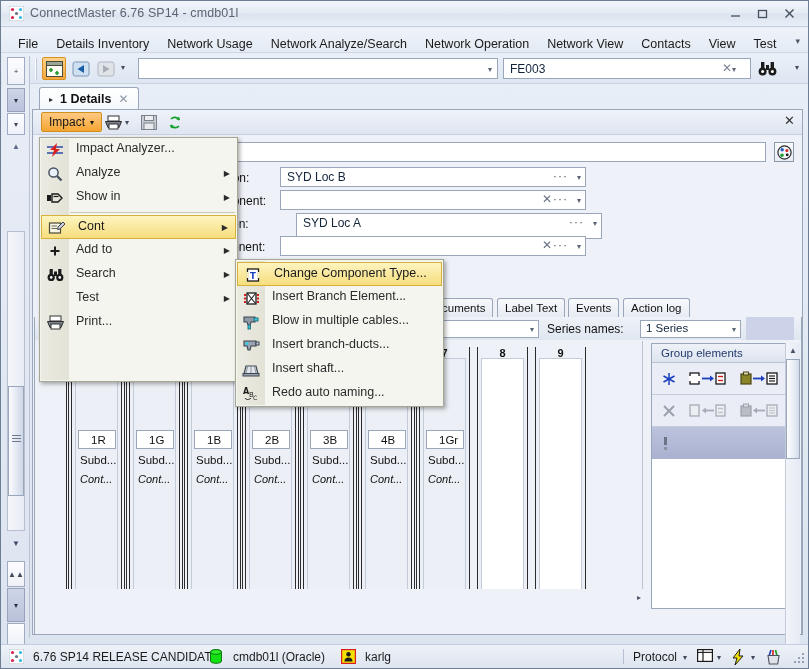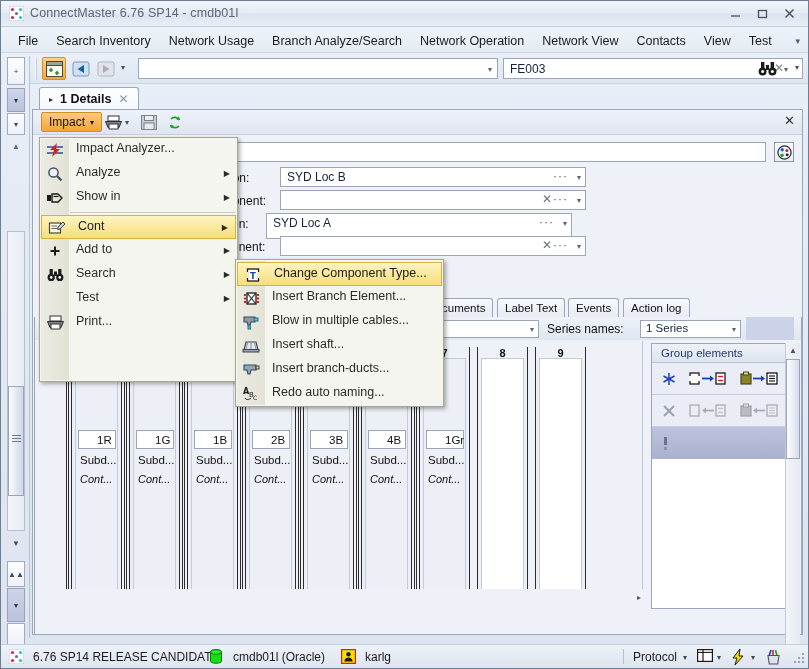--- a/index.html
+++ b/index.html
@@ -23,21 +23,21 @@
     letter-spacing:.1px;white-space:nowrap;}
   .wbtns{position:absolute;right:6px;top:3px;display:flex;gap:2px;}
   .wbtn{width:25px;height:18px;display:flex;align-items:center;justify-content:center;
     color:#4a5463;font-size:12px;cursor:default;}
   .wbtn svg{display:block;}
 
   
   .menubar{position:absolute;left:0;top:27px;width:807px;height:25px;
     background:linear-gradient(180deg,#eef3f9 0%,#e4ebf4 100%);
     border-bottom:1px solid #cfd8e4;box-sizing:border-box;}
-  .menus{position:absolute;left:8px;top:0;display:flex;height:25px;align-items:center;}
+  .menus{position:absolute;left:8px;top:0;display:flex;height:31px;align-items:center;}
   .mitem{padding:3px 9px;font-size:12.5px;color:#1b1b1b;white-space:nowrap;cursor:default;}
   .menu-overflow{position:absolute;right:8px;top:8px;font-size:9px;color:#50596a;}
 
   
   .toolrow{position:absolute;left:0;top:53px;width:807px;height:30px;
     background:linear-gradient(180deg,#eaf0f8 0%,#dde6f1 100%);
     border-bottom:1px solid #c9d3e1;box-sizing:border-box;}
   .tb-grip{position:absolute;left:34px;top:4px;width:5px;height:22px;
     background:linear-gradient(90deg,#fff 0,#fff 1px,#b8c2d2 1px,#b8c2d2 2px,transparent 2px);
     opacity:.8;}
@@ -141,21 +141,21 @@
     border:1px solid #2b2b2b;background:#eceff5;box-sizing:border-box;}
   .cell .inner{position:absolute;left:3px;top:10px;right:3px;bottom:5px;
     border:1px solid #c4cbd8;background:#eceff5;box-sizing:border-box;}
   .cell.blank .inner{background:#ffffff;}
   .cellnum{position:absolute;top:-1px;left:0;width:100%;text-align:center;
     font-size:11px;font-weight:bold;color:#111;background:#eef1f7;}
   .rail{position:absolute;top:0;width:3px;height:250px;
     background:linear-gradient(90deg,#2b2b2b 0,#2b2b2b 1px,#eef1f7 1px,#eef1f7 2px,#2b2b2b 2px);}
   .tag{position:absolute;left:6px;top:82px;width:38px;height:19px;background:#fff;
     border:1px solid #9aa7ba;box-sizing:border-box;font-size:11.5px;color:#111;
-    display:flex;align-items:center;padding-left:18px;}
+    display:flex;align-items:center;padding-left:12px;}
   .sub1{position:absolute;left:8px;top:106px;font-size:11.5px;color:#111;}
   .sub2{position:absolute;left:8px;top:125px;font-size:11px;color:#111;font-style:italic;}
   .dg-scroll{position:absolute;left:27px;top:272px;width:581px;height:20px;
     background:#eef1f7;}
   .dg-arrow{position:absolute;right:2px;top:4px;font-size:8px;color:#4a5464;}
 
   
   .grpwrap{position:absolute;left:616px;top:26px;width:144px;height:266px;
     background:#fff;border:1px solid #9aa7bb;box-sizing:border-box;}
   .grphead{position:absolute;left:0;top:0;width:142px;height:19px;
@@ -243,23 +243,23 @@
             <line x1="1.5" y1="1.5" x2="9.5" y2="9.5" stroke="#46505f" stroke-width="1.5"></line>
             <line x1="9.5" y1="1.5" x2="1.5" y2="9.5" stroke="#46505f" stroke-width="1.5"></line>
           </svg>
       </div>
     </div>
   </div>
 
   <div class="menubar">
     <div class="menus">
       <div class="mitem">File</div>
-      <div class="mitem">Search Inventory</div>
+      <div class="mitem">Details Inventory</div>
       <div class="mitem">Network Usage</div>
-      <div class="mitem">Branch Analyze/Search</div>
+      <div class="mitem">Network Analyze/Search</div>
       <div class="mitem">Network Operation</div>
       <div class="mitem">Network View</div>
       <div class="mitem">Contacts</div>
       <div class="mitem">View</div>
       <div class="mitem">Test</div>
     </div>
     <div class="menu-overflow">▾</div>
   </div>
 
   <div class="toolrow">
@@ -282,21 +282,21 @@
       <svg width="18" height="16" viewBox="0 0 18 16">
         <rect x="1" y="1" width="16" height="14" rx="2" fill="#e0e3e8" stroke="#b0b6c0"></rect>
         <path d="M6 4 L12.5 8 L6 12 Z" fill="#a8aeb8"></path>
       </svg>
     </div>
     <div class="tb-split" style="left:120px;">▾</div>
     <div class="tb-combo" style="left:137px;width:360px;">
       <span class="val"></span>
       <span class="arw">▾</span>
     </div>
-    <div class="tb-combo" style="left:502px;width:300px;">
+    <div class="tb-combo" style="left:502px;width:248px;">
       <span class="val">FE003</span>
       <span class="clr">✕</span>
       <span class="arw" style="right:14px;">▾</span>
     </div>
     <div class="tb-bino">
       <svg width="19" height="16" viewBox="0 0 19 16">
         <circle cx="4.6" cy="10.5" r="4" fill="#1b1b1b"></circle>
         <circle cx="14.4" cy="10.5" r="4" fill="#1b1b1b"></circle>
         <rect x="3" y="1" width="3.4" height="7" fill="#1b1b1b"></rect>
         <rect x="12.6" y="1" width="3.4" height="7" fill="#1b1b1b"></rect>
@@ -397,21 +397,21 @@
         <span class="xc">✕</span>
         <span class="dots">···</span>
         <span class="dd">▾</span>
       </div>
 
       <div class="fld" style="left:8px;top:77px;width:134px;height:20px;">
         <span class="v"></span>
         <span class="dd">▾</span>
       </div>
       <span class="flab" style="left:152px;top:81px;">Z: Location:</span>
-      <div class="fld" style="left:232px;top:77px;width:306px;height:26px;">
+      <div class="fld" style="left:262px;top:77px;width:306px;height:26px;">
         <span class="v">SYD Loc A</span>
         <span class="dots">···</span>
         <span class="dd">▾</span>
       </div>
 
       <div class="fld" style="left:8px;top:100px;width:134px;height:20px;">
         <span class="v"></span>
         <span class="dd">▾</span>
       </div>
       <span class="flab" style="left:152px;top:104px;">Z: Component:</span>
@@ -766,40 +766,40 @@
           <path d="M2 3h11v5H9l-1 3H6l-1-3H2z" fill="#8e9aa8" stroke="#3d4552" stroke-width="1.1"></path>
           <rect x="12" y="4" width="4" height="3" fill="#2fd0e8" stroke="#2a6e7c"></rect>
           <rect x="6" y="11" width="2.4" height="4" fill="#2fd0e8" stroke="#2a6e7c"></rect>
         </svg>
       </span>
       <span class="tx">Blow in multiple cables...</span>
     </div>
 
     <div class="mrow">
       <span class="ic">
+        <svg width="18" height="16" viewBox="0 0 18 16">
+          <path d="M2 3h12v5H9l-1 4H6l-1-4H2z" fill="#9aa3b0" stroke="#3d4552" stroke-width="1.1"></path>
+          <circle cx="5" cy="5.5" r="1.6" fill="#2fd0e8"></circle>
+          <rect x="14" y="4" width="3" height="3" fill="#cdd3da" stroke="#3d4552"></rect>
+        </svg>
+      </span>
+      <span class="tx">Insert branch-ducts...</span>
+    </div>
+
+    <div class="mrow">
+      <span class="ic">
         <svg width="18" height="14" viewBox="0 0 18 14">
           <path d="M4 3h10l2 8H2z" fill="#e3e6eb" stroke="#3d4552" stroke-width="1.2"></path>
           <line x1="5.5" y1="4" x2="4" y2="10" stroke="#8b93a0"></line>
           <line x1="9" y1="4" x2="9" y2="10" stroke="#8b93a0"></line>
           <line x1="12.5" y1="4" x2="14" y2="10" stroke="#8b93a0"></line>
           <rect x="1" y="10.5" width="16" height="2.5" fill="#9aa3b0" stroke="#3d4552"></rect>
         </svg>
       </span>
       <span class="tx">Insert shaft...</span>
-    </div>
-
-    <div class="mrow">
-      <span class="ic">
-        <svg width="18" height="16" viewBox="0 0 18 16">
-          <path d="M2 3h12v5H9l-1 4H6l-1-4H2z" fill="#9aa3b0" stroke="#3d4552" stroke-width="1.1"></path>
-          <circle cx="5" cy="5.5" r="1.6" fill="#2fd0e8"></circle>
-          <rect x="14" y="4" width="3" height="3" fill="#cdd3da" stroke="#3d4552"></rect>
-        </svg>
-      </span>
-      <span class="tx">Insert branch-ducts...</span>
     </div>
 
     <div class="mrow">
       <span class="ic">
         <svg width="18" height="16" viewBox="0 0 18 16">
           <text x="1" y="8" font-size="8" font-weight="bold" fill="#1b1b1b" font-family="DejaVu Sans, sans-serif">A</text>
           <text x="7" y="11" font-size="7" fill="#1b1b1b" font-family="DejaVu Sans, sans-serif">B</text>
           <text x="11" y="14" font-size="6" fill="#1b1b1b" font-family="DejaVu Sans, sans-serif">C</text>
           <path d="M9 12c-2 2-5 2-6 0" fill="none" stroke="#1b1b1b" stroke-width="1"></path>
         </svg>

